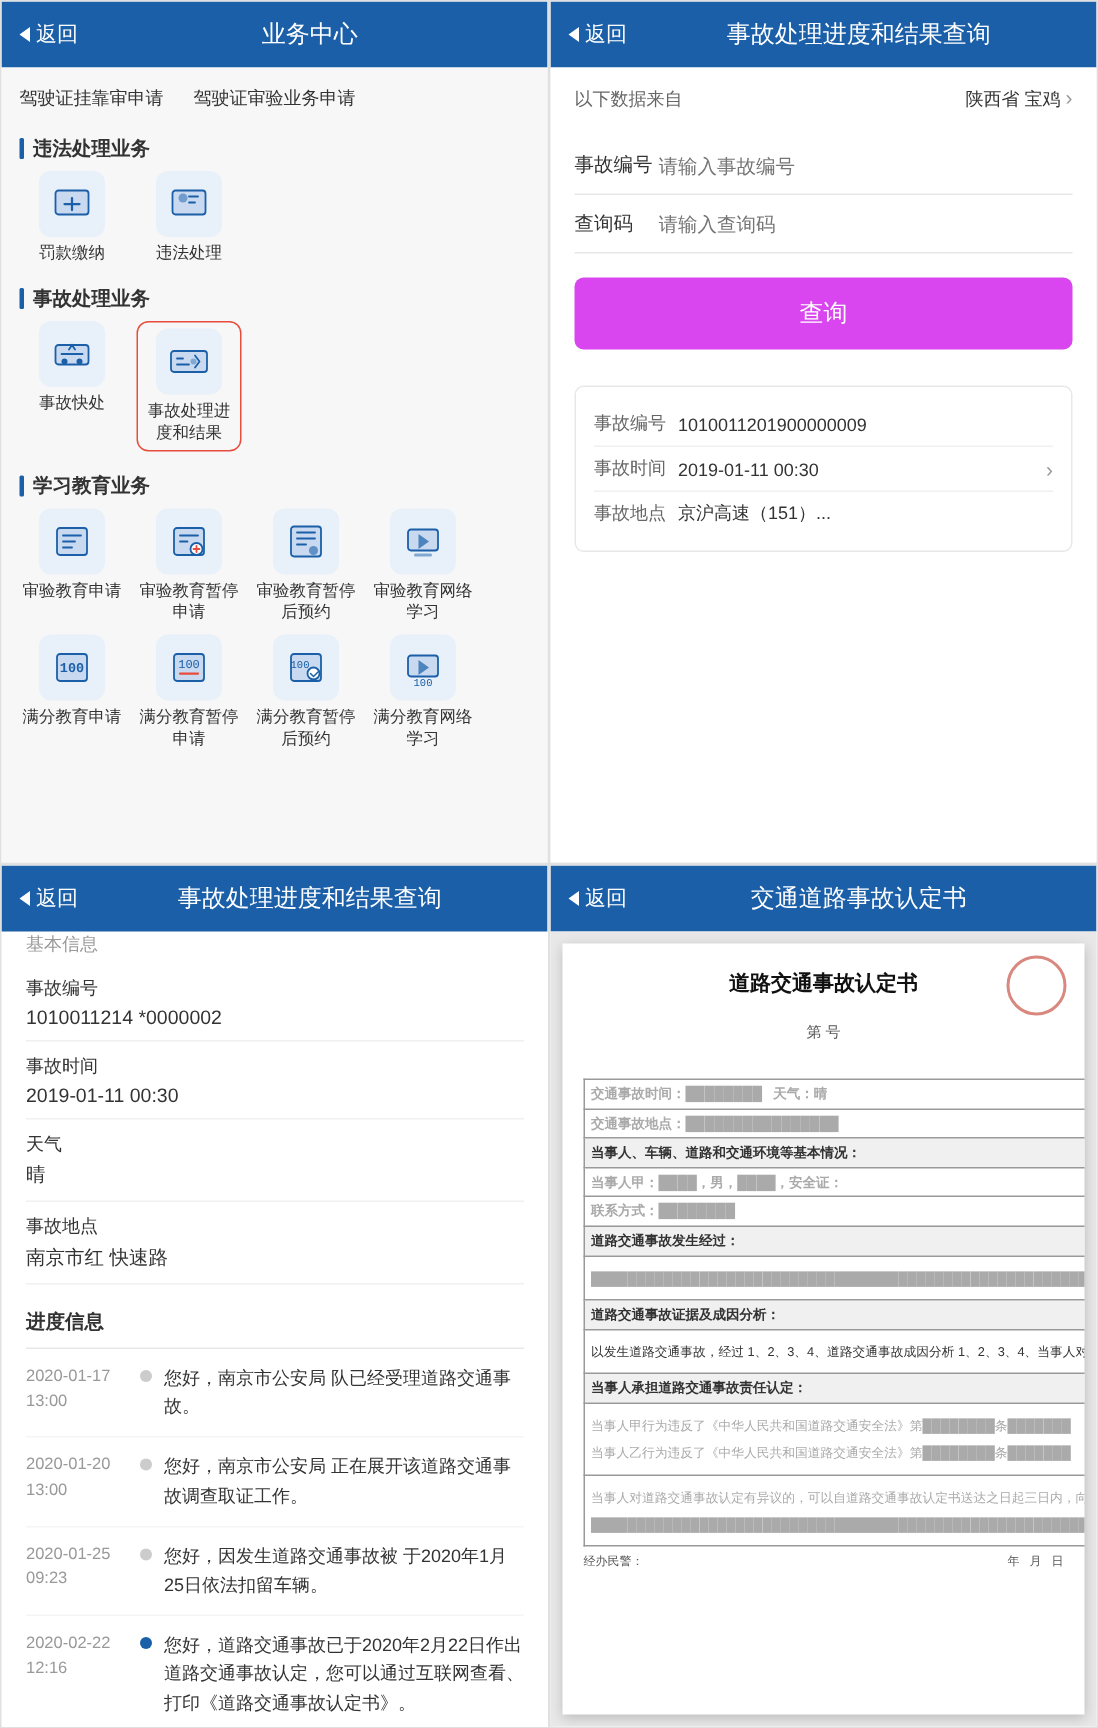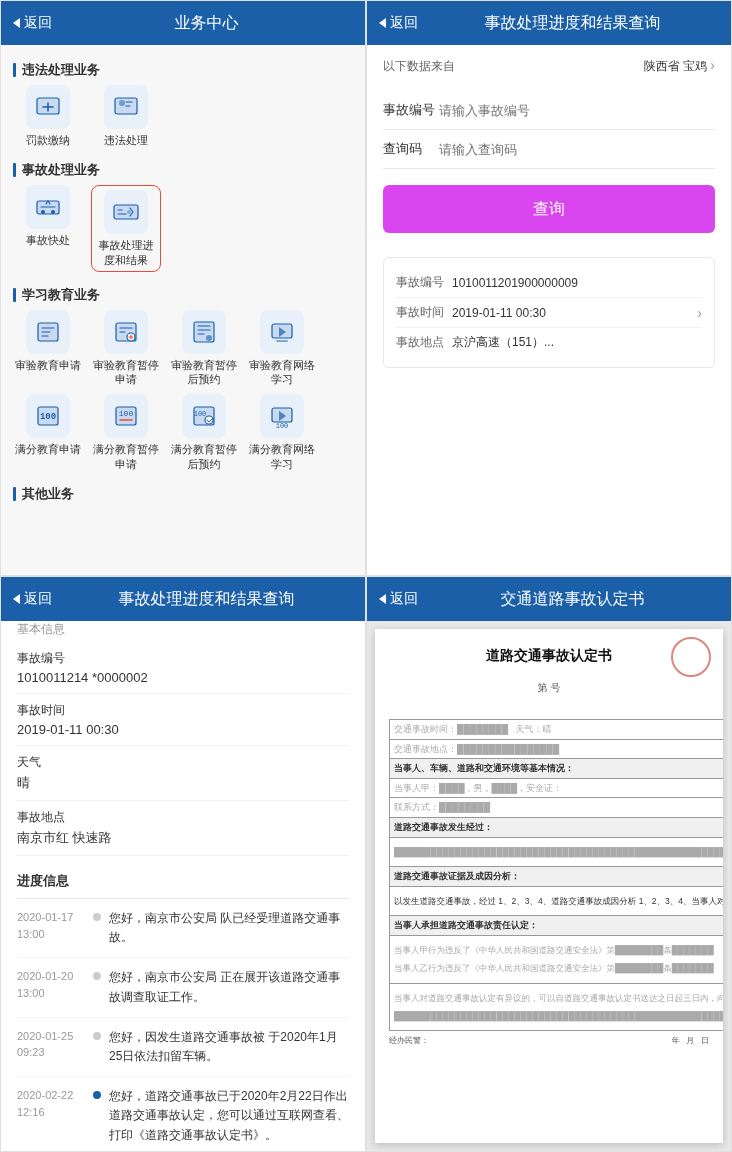--- a/index.html
+++ b/index.html
@@ -330,20 +330,21 @@
       line-height: 1.4;
     }
     .doc-section-header {
       background: #f0f0f0;
       font-weight: 600;
       font-size: 9px;
     }
     .blurred-text {
       color: #aaa;
       font-size: 9px;
+      font-weight: bold;
     }
     .doc-text-block {
       font-size: 8.5px;
       color: #333;
       line-height: 1.7;
       margin: 4px 0;
     }
     .doc-text-block.blur {
       color: #aaa;
     }
@@ -360,20 +361,24 @@
 
 <div class="quadrant">
   <div class="header">
     <div class="header-back">
       <div class="chevron"></div>
       <span>返回</span>
     </div>
     <div class="header-title">业务中心</div>
   </div>
   <div class="q1-body">
+    <div class="top-shortcuts">
+      <span>驾驶证挂靠审申请</span>
+      <span>驾驶证审验业务申请</span>
+    </div>
 
     <div class="section-title">违法处理业务</div>
     <div class="services-grid">
       <div class="service-item">
         <div class="service-icon">
           <svg viewBox="0 0 28 28" fill="none">
               <rect x="3" y="5" width="22" height="16" rx="2" fill="#c8d9f0" stroke="#1a5fa8" stroke-width="1.2"></rect>
               <path d="M9 14h10M14 10v8" stroke="#1a5fa8" stroke-width="1.5" stroke-linecap="round"></path>
             </svg>
         </div>
@@ -494,21 +499,20 @@
           <svg viewBox="0 0 28 28" fill="none">
               <rect x="4" y="6" width="20" height="14" rx="2" fill="#c8d9f0" stroke="#1a5fa8" stroke-width="1.2"></rect>
               <path d="M11 9l7 5-7 5V9z" fill="#1a5fa8" opacity="0.7"></path>
               <text x="14" y="26" text-anchor="middle" font-size="7" fill="#1a5fa8">100</text>
             </svg>
         </div>
         <span class="service-label">满分教育网络学习</span>
       </div>
     </div>
 
-    <div class="section-title">其他业务</div>
   </div>
 </div>
 
 <div class="quadrant">
   <div class="header">
     <div class="header-back">
       <div class="chevron"></div>
       <span>返回</span>
     </div>
     <div class="header-title">事故处理进度和结果查询</div>

